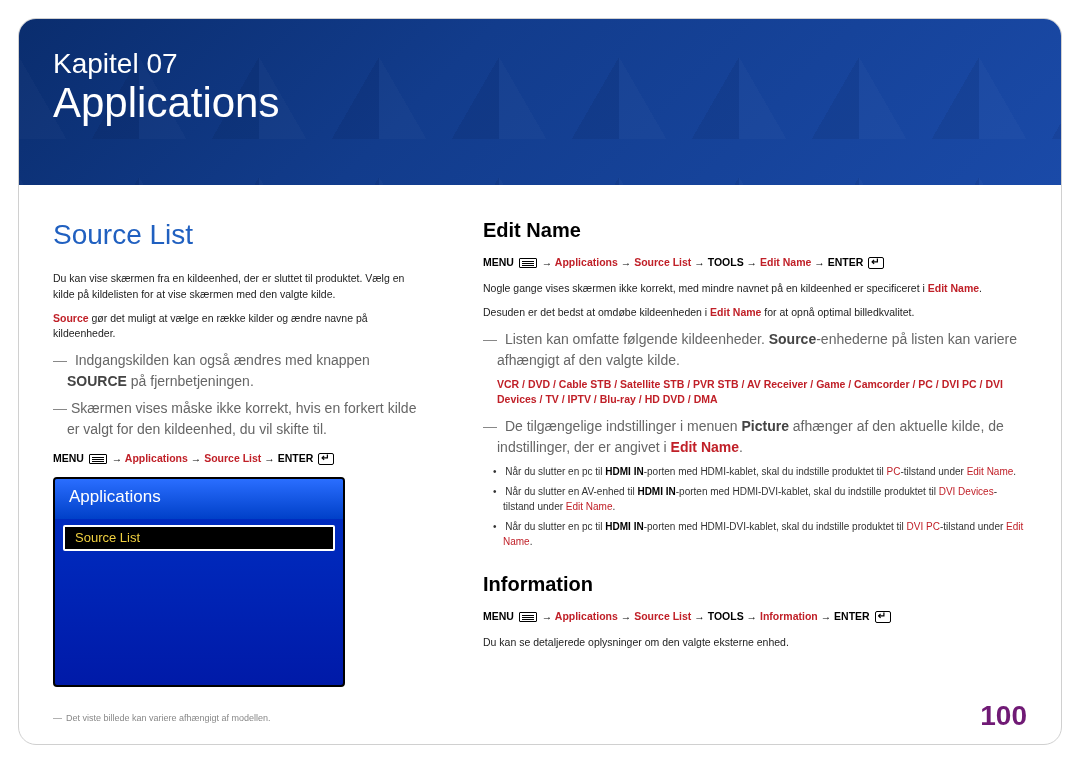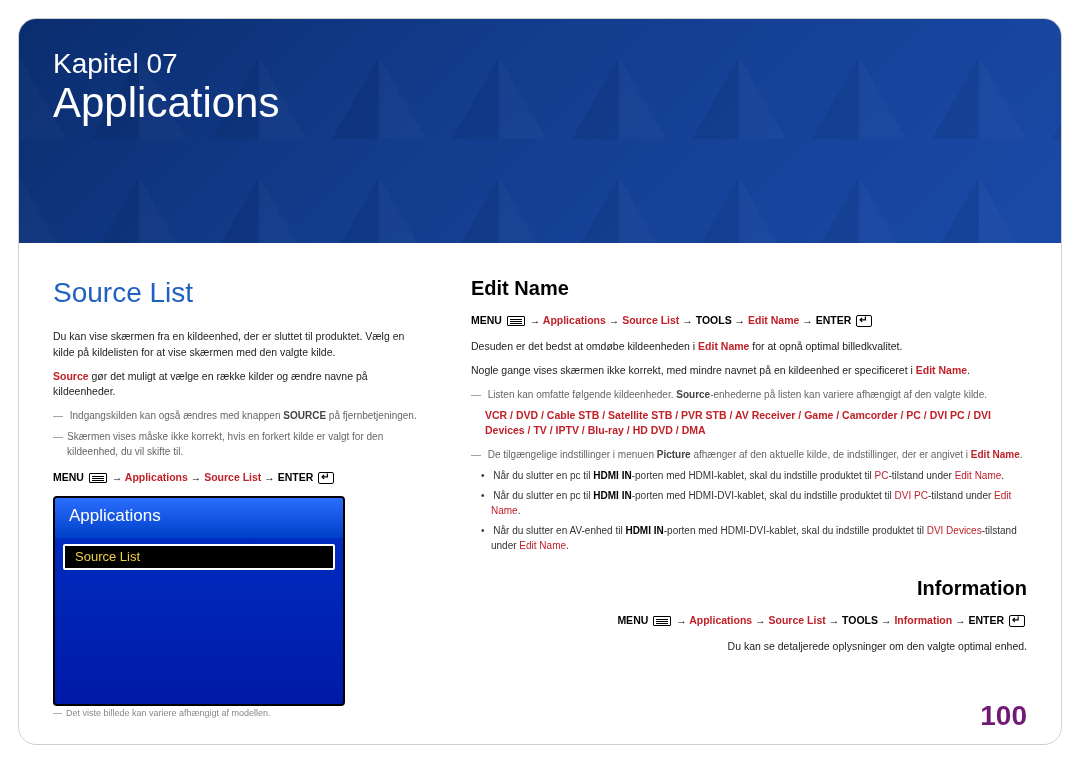--- a/index.html
+++ b/index.html
@@ -13,21 +13,21 @@
   }
   .page {
     position: absolute;
     top: 18px; left: 18px; right: 18px; bottom: 18px;
     border: 1px solid #d0d0d0;
     border-radius: 18px;
     overflow: hidden;
     background: #fff;
   }
   .banner {
-    height: 224px;
+    height: 166px;
     background: linear-gradient(135deg, #0a2d6e 0%, #123c8c 40%, #1a4aa8 100%);
     position: relative;
     overflow: hidden;
     padding: 30px 14px 0 34px;
   }
   .banner::before {
     content: "";
     position: absolute;
     inset: 0;
     background-image:
@@ -35,30 +35,30 @@
       linear-gradient(-60deg, rgba(0,0,30,0.12) 25%, transparent 25%);
     background-size: 120px 120px;
     opacity: 0.6;
   }
   .banner h1, .banner h2 { position: relative; color: #fff; font-weight: 400; }
   .banner h1 { font-size: 28px; line-height: 1.1; }
   .banner h2 { font-size: 42px; line-height: 1.1; }
   .content {
     display: flex;
     padding: 34px 34px 0 34px;
-    gap: 48px;
+    gap: 60px;
   }
   .left-col { width: 370px; flex-shrink: 0; }
   .right-col { flex: 1; }
   .section-title-blue { color: #2060c0; font-size: 28px; font-weight: 400; margin-bottom: 20px; }
   .section-title-black { color: #000; font-size: 20px; font-weight: 700; margin-bottom: 14px; }
   .para { font-size: 10.5px; line-height: 1.5; color: #222; margin-bottom: 8px; }
   .para .red { color: #c02028; font-weight: 700; }
   .note {
-    font-size: 10px; line-height: 1.5; color: #666;
+    font-size: 14px; line-height: 1.5; color: #666;
     padding-left: 14px; text-indent: -14px; margin-bottom: 6px;
   }
   .note::before { content: "―"; margin-right: 4px; color: #888; }
   .note .b { font-weight: 700; color: #444; }
   .note .red { color: #c02028; font-weight: 700; }
   .menu-path { font-size: 10.5px; font-weight: 700; margin: 12px 0; }
   .menu-path .k { color: #000; }
   .menu-path .r { color: #c02028; }
   .menu-icon {
     display: inline-block; width: 18px; height: 10px;
@@ -98,37 +98,37 @@
     margin: 6px 8px;
     height: 26px;
     background: #000;
     border: 2px solid #fff;
     border-radius: 2px;
     color: #f0d040;
     font-size: 13px;
     padding: 3px 10px;
   }
   .footnote {
-    font-size: 9px; color: #888; margin-top: 2px;
+    font-size: 9px; color: #888; margin-top: 26px;
     padding-left: 12px; text-indent: -12px;
   }
   .footnote::before { content: "―"; margin-right: 4px; }
   .bullet-list { margin: 6px 0 10px 6px; }
   .bullet-item {
     font-size: 10px; line-height: 1.5; color: #333;
     padding-left: 14px; text-indent: -10px; margin-bottom: 5px;
   }
   .bullet-item::before { content: "•"; margin-right: 6px; color: #333; }
   .bullet-item .b { font-weight: 700; color: #000; text-align: right; }
   .bullet-item .red { color: #c02028; font-weight: 400; }
   .page-num {
     position: absolute; right: 34px; bottom: 12px;
     font-size: 28px; color: #701a75; font-weight: 700;
   }
-  .info-section { margin-top: 24px; text-align: right; }
+  .info-section { margin-top: 24px; }
 </style>
 </head>
 <body>
 
 <div class="page">
 
   <div class="banner">
     <h1>Kapitel 07</h1>
     <h2>Applications</h2>
   </div>
@@ -182,46 +182,46 @@
         <span class="k"> → </span>
         <span class="k">TOOLS</span>
         <span class="k"> → </span>
         <span class="r">Edit Name</span>
         <span class="k"> → </span>
         <span class="k">ENTER</span>
         <span class="enter-icon"></span>
       </p>
 
       <p class="para">
+        <span>Nogle gange vises skærmen ikke korrekt, med mindre navnet på en kildeenhed er specificeret i </span><span class="red">Edit Name</span><span>.</span>
+      </p>
+      <p class="para">
         <span>Desuden er det bedst at omdøbe kildeenheden i </span><span class="red">Edit Name</span><span> for at opnå optimal billedkvalitet.</span>
-      </p>
-      <p class="para">
-        <span>Nogle gange vises skærmen ikke korrekt, med mindre navnet på en kildeenhed er specificeret i </span><span class="red">Edit Name</span><span>.</span>
       </p>
 
       <p class="note">
         <span>Listen kan omfatte følgende kildeenheder. </span><span class="b">Source</span><span>-enhederne på listen kan variere afhængigt af den valgte kilde.</span>
       </p>
       <p class="para" style="padding-left:14px;">
         <span class="red">VCR / DVD / Cable STB / Satellite STB / PVR STB / AV Receiver / Game / Camcorder / PC / DVI PC / DVI Devices / TV / IPTV / Blu-ray / HD DVD / DMA</span>
       </p>
 
       <p class="note">
         <span>De tilgængelige indstillinger i menuen </span><span class="b">Picture</span><span> afhænger af den aktuelle kilde, de indstillinger, der er angivet i </span><span class="red">Edit Name</span><span>.</span>
       </p>
 
       <div class="bullet-list">
         <p class="bullet-item">
           <span>Når du slutter en pc til </span><span class="b">HDMI IN</span><span>-porten med HDMI-kablet, skal du indstille produktet til </span><span class="red">PC</span><span>-tilstand under </span><span class="red">Edit Name</span><span>.</span>
         </p>
         <p class="bullet-item">
+          <span>Når du slutter en AV-enhed til </span><span class="b">HDMI IN</span><span>-porten med HDMI-DVI-kablet, skal du indstille produktet til </span><span class="red">DVI Devices</span><span>-tilstand under </span><span class="red">Edit Name</span><span>.</span>
+        </p>
+        <p class="bullet-item">
           <span>Når du slutter en pc til </span><span class="b">HDMI IN</span><span>-porten med HDMI-DVI-kablet, skal du indstille produktet til </span><span class="red">DVI PC</span><span>-tilstand under </span><span class="red">Edit Name</span><span>.</span>
-        </p>
-        <p class="bullet-item">
-          <span>Når du slutter en AV-enhed til </span><span class="b">HDMI IN</span><span>-porten med HDMI-DVI-kablet, skal du indstille produktet til </span><span class="red">DVI Devices</span><span>-tilstand under </span><span class="red">Edit Name</span><span>.</span>
         </p>
       </div>
 
       <div class="info-section">
         <div class="section-title-black">Information</div>
 
         <p class="menu-path">
           <span class="k">MENU</span>
           <span class="menu-icon"></span>
           <span class="k"> → </span>
@@ -230,20 +230,20 @@
           <span class="r">Source List</span>
           <span class="k"> → </span>
           <span class="k">TOOLS</span>
           <span class="k"> → </span>
           <span class="r">Information</span>
           <span class="k"> → </span>
           <span class="k">ENTER</span>
           <span class="enter-icon"></span>
         </p>
 
-        <p class="para">Du kan se detaljerede oplysninger om den valgte optimal enhed.</p>
+        <p class="para">Du kan se detaljerede oplysninger om den valgte eksterne enhed.</p>
       </div>
 
     </div>
   </div>
 
   <div class="page-num">100</div>
 </div>
 
 </body></html>

